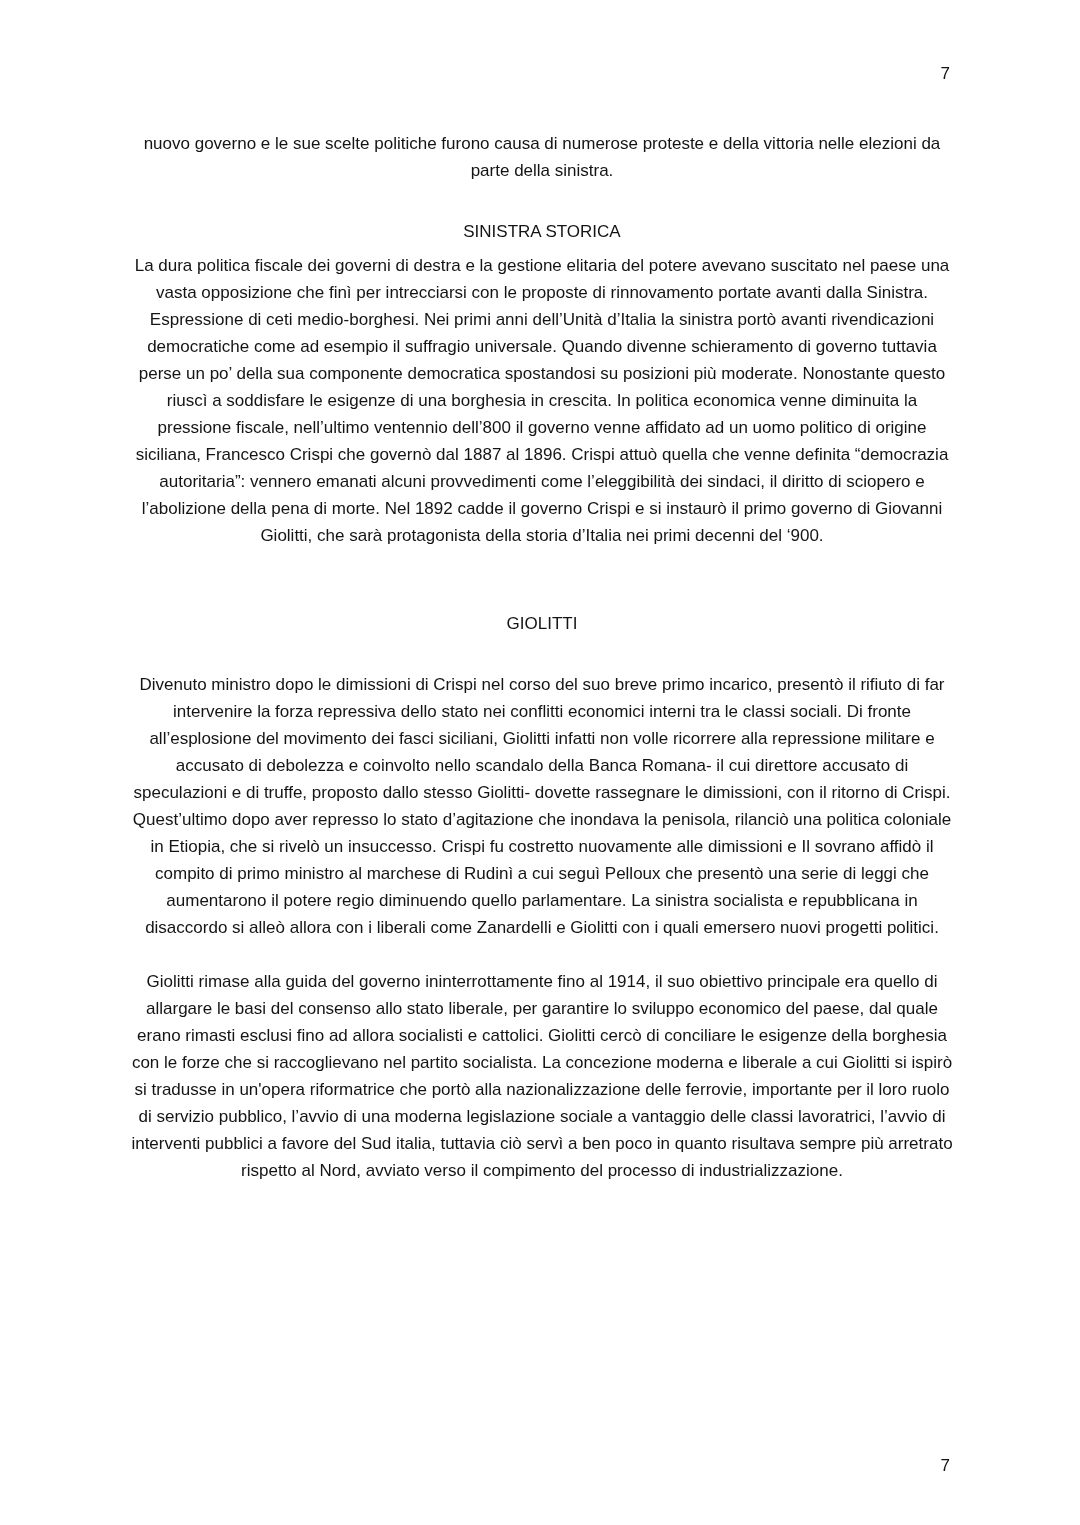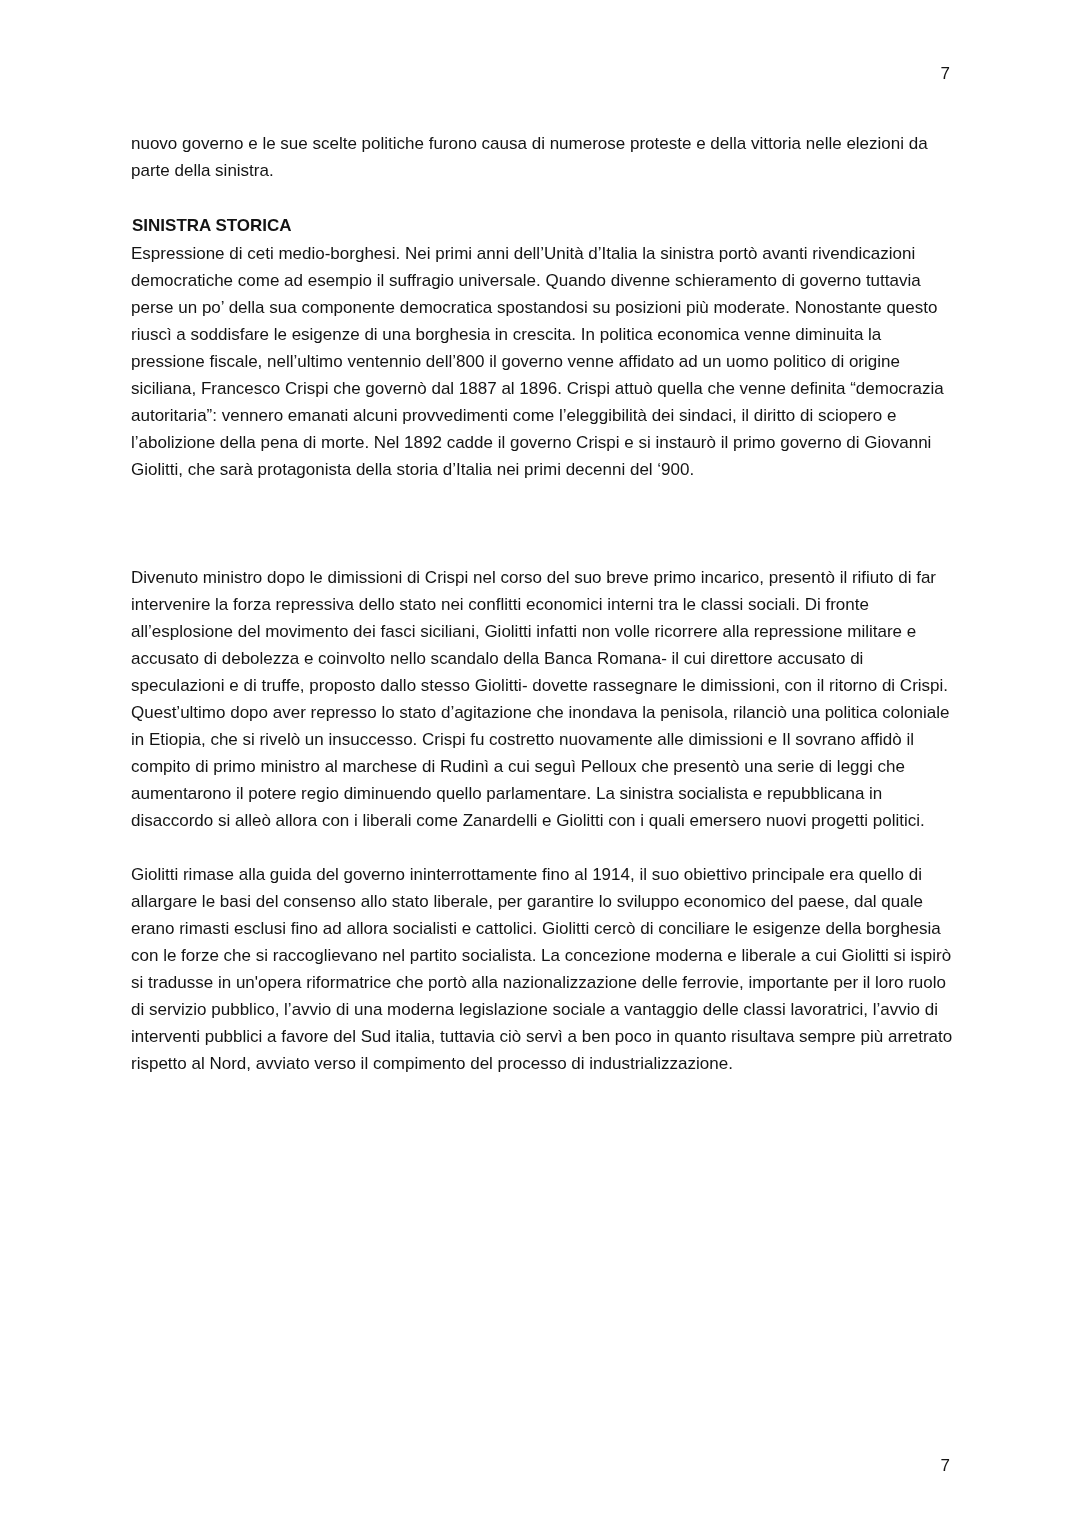--- a/index.html
+++ b/index.html
@@ -29,56 +29,58 @@
   }
   .page-number.top { top: 60px; }
   .page-number.bottom { top: 1452px; }
   .content {
     position: absolute;
     left: 131px;
     top: 130px;
     width: 822px;
     font-size: 17px;
     line-height: 27px;
-    text-align: left;
+    text-align: center;
   }
   .content p {
     margin: 0;
     padding: 0;
   }
   .content .heading {
-    margin: 1px;
+    margin: 7px;
     padding: 0;
-    font-weight: bold;
+    font-weight: normal;
     font-size: 17px;
     line-height: 27px;
   }
   .gap { height: 27px; }
 </style>
 </head>
 <body>
 
 <div class="page">
 
   <div class="page-number top">7</div>
 
   <div class="content">
 
     <p>nuovo governo e le sue scelte politiche furono causa di numerose proteste e della vittoria nelle elezioni da parte della sinistra.</p>
 
     <div class="gap"></div>
 
     <p class="heading">SINISTRA STORICA</p>
 
+    <p>La dura politica fiscale dei governi di destra e la gestione elitaria del potere avevano suscitato nel paese una vasta opposizione che finì per intrecciarsi con le proposte di rinnovamento portate avanti dalla Sinistra.</p>
 
     <p>Espressione di ceti medio-borghesi. Nei primi anni dell’Unità d’Italia la sinistra portò avanti rivendicazioni democratiche come ad esempio il suffragio universale. Quando divenne schieramento di governo tuttavia perse un po’ della sua componente democratica spostandosi su posizioni più moderate. Nonostante questo riuscì a soddisfare le esigenze di una borghesia in crescita. In politica economica venne diminuita la pressione fiscale, nell’ultimo ventennio dell’800 il governo venne affidato ad un uomo politico di origine siciliana, Francesco Crispi che governò dal 1887 al 1896. Crispi attuò quella che venne definita “democrazia autoritaria”: vennero emanati alcuni provvedimenti come l’eleggibilità dei sindaci, il diritto di sciopero e l’abolizione della pena di morte. Nel 1892 cadde il governo Crispi e si instaurò il primo governo di Giovanni Giolitti, che sarà protagonista della storia d’Italia nei primi decenni del ‘900.</p>
 
     <div class="gap"></div>
     <div class="gap"></div>
 
+    <p class="heading">GIOLITTI</p>
 
     <div class="gap"></div>
 
     <p>Divenuto ministro dopo le dimissioni di Crispi nel corso del suo breve primo incarico, presentò il rifiuto di far intervenire la forza repressiva dello stato nei conflitti economici interni tra le classi sociali.  Di fronte all’esplosione del movimento dei fasci siciliani, Giolitti infatti non volle ricorrere alla repressione militare e accusato di debolezza e coinvolto nello scandalo della Banca Romana- il cui direttore accusato di speculazioni e di truffe, proposto dallo stesso Giolitti- dovette rassegnare le dimissioni, con il ritorno di Crispi. Quest’ultimo dopo aver represso lo stato d’agitazione che inondava la penisola, rilanciò una politica coloniale in Etiopia, che si rivelò un insuccesso. Crispi fu costretto nuovamente alle dimissioni e Il sovrano affidò il compito di primo ministro al marchese di Rudinì a cui seguì Pelloux che presentò una serie di leggi che aumentarono il potere regio diminuendo quello parlamentare. La sinistra socialista e repubblicana in disaccordo si alleò allora con i liberali come Zanardelli e Giolitti con i quali emersero nuovi progetti politici.</p>
 
     <div class="gap"></div>
 
     <p>Giolitti rimase alla guida del governo ininterrottamente fino al 1914, il suo obiettivo principale era quello di allargare le basi del consenso allo stato liberale, per garantire lo sviluppo economico del paese, dal quale erano rimasti esclusi fino ad allora socialisti e cattolici. Giolitti cercò di conciliare le esigenze della borghesia con le forze che si raccoglievano nel partito socialista. La concezione moderna e liberale a cui Giolitti si ispirò si tradusse in un'opera riformatrice che portò alla nazionalizzazione delle ferrovie, importante per il loro ruolo di servizio pubblico, l’avvio di una moderna legislazione sociale a vantaggio delle classi lavoratrici, l’avvio di interventi pubblici a favore del Sud italia, tuttavia ciò servì a ben poco in quanto risultava sempre più arretrato rispetto al Nord, avviato verso il compimento del processo di industrializzazione.</p>
 
 

